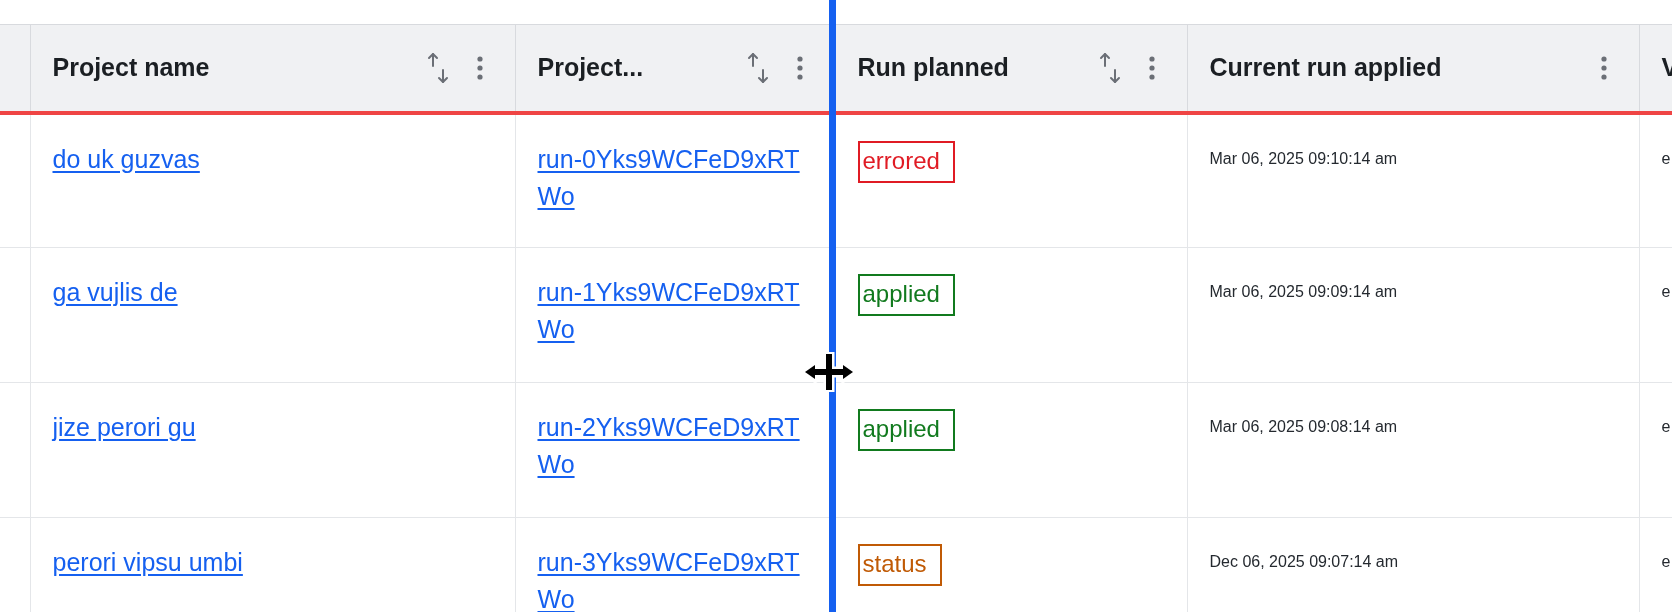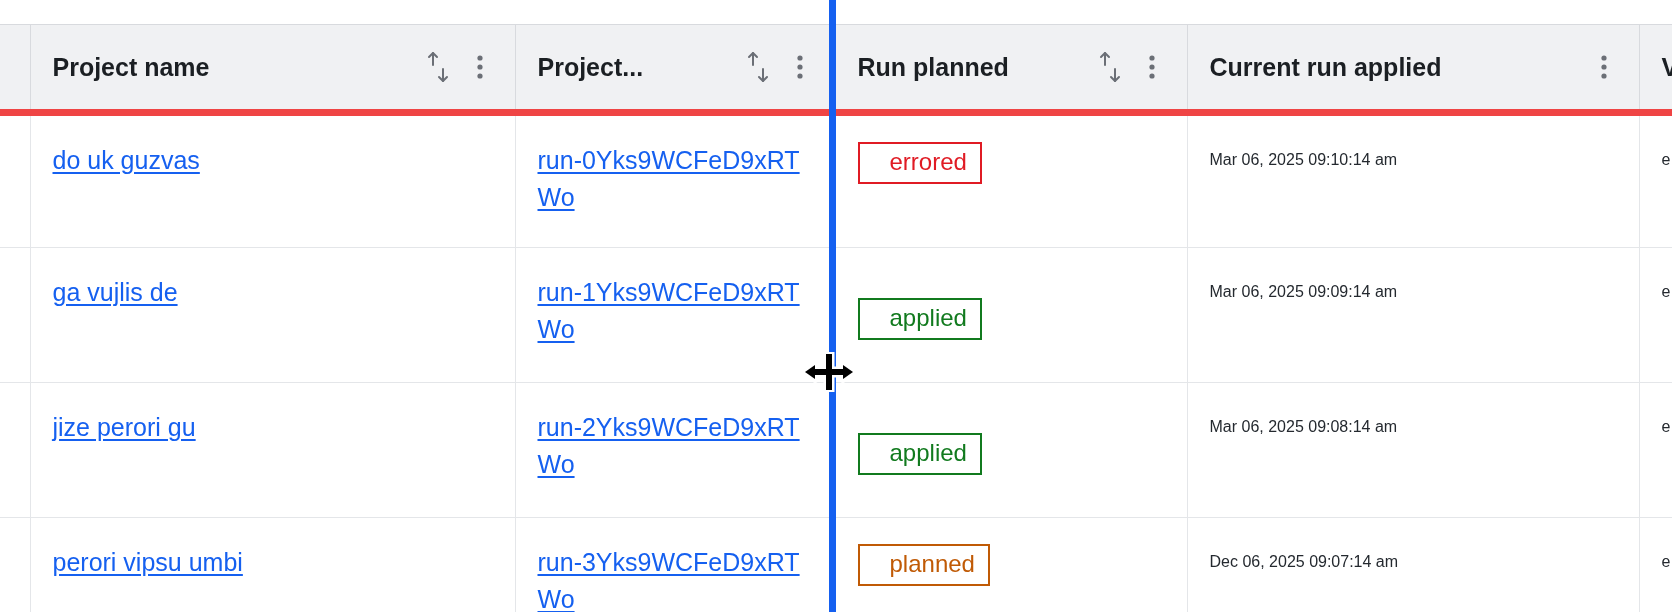--- a/index.html
+++ b/index.html
@@ -49,21 +49,21 @@
   col.c-project { width: 485px; }
   col.c-run { width: 320px; }
   col.c-status { width: 352px; }
   col.c-applied { width: 452px; }
   col.c-last { width: 33px; }
 
   
   thead th {
     background: #f0f1f3;
     border-top: 1px solid #d8dade;
-    border-bottom: 7px solid #ef4444;
+    border-bottom: 4px solid #ef4444;
     border-right: 1px solid #d8dade;
     height: 88px;
     padding: 0 22px;
     font-weight: bold;
     font-size: 25px;
     color: #1b1f23;
     text-align: left;
     vertical-align: middle;
     box-sizing: border-box;
     white-space: nowrap;
@@ -134,28 +134,28 @@
     font-size: 16px;
     line-height: 34px;
     color: #24292f;
     white-space: nowrap;
   }
 
   .badge {
     display: inline-block;
     border: 2px solid currentColor;
     border-radius: 0;
-    padding: 3px 13px 5px 30px;
+    padding: 3px 13px 5px 3px;
     font-size: 24px;
     line-height: 30px;
     background: #ffffff;
     white-space: nowrap;
   }
   .badge-errored { color: #e01b24; }
-  .badge-applied { color: #117a1e; margin-top: 24px; }
+  .badge-applied { color: #117a1e; }
   .badge-planned { color: #c05a05; }
 
   
   .resize-line {
     position: absolute;
     top: 0;
     width: 7px;
     height: 612px;
     background: #1560f0;
     z-index: 40;
@@ -400,21 +400,21 @@
               <a class="link" href="#">perori vipsu umbi</a>
             </div>
           </td>
           <td>
             <div class="cell-pad">
               <a class="link" href="#">run-3Yks9WCFeD9xRTWo</a>
             </div>
           </td>
           <td>
             <div class="cell-pad">
-              <span class="badge badge-planned">planned</span>
+              <span class="badge badge-planned">status</span>
             </div>
           </td>
           <td>
             <div class="cell-pad">
               <span class="date-text">Dec 06, 2025 09:07:14 am</span>
             </div>
           </td>
           <td class="last-td">
             <div class="cell-pad">
               <span class="date-text">e</span>

